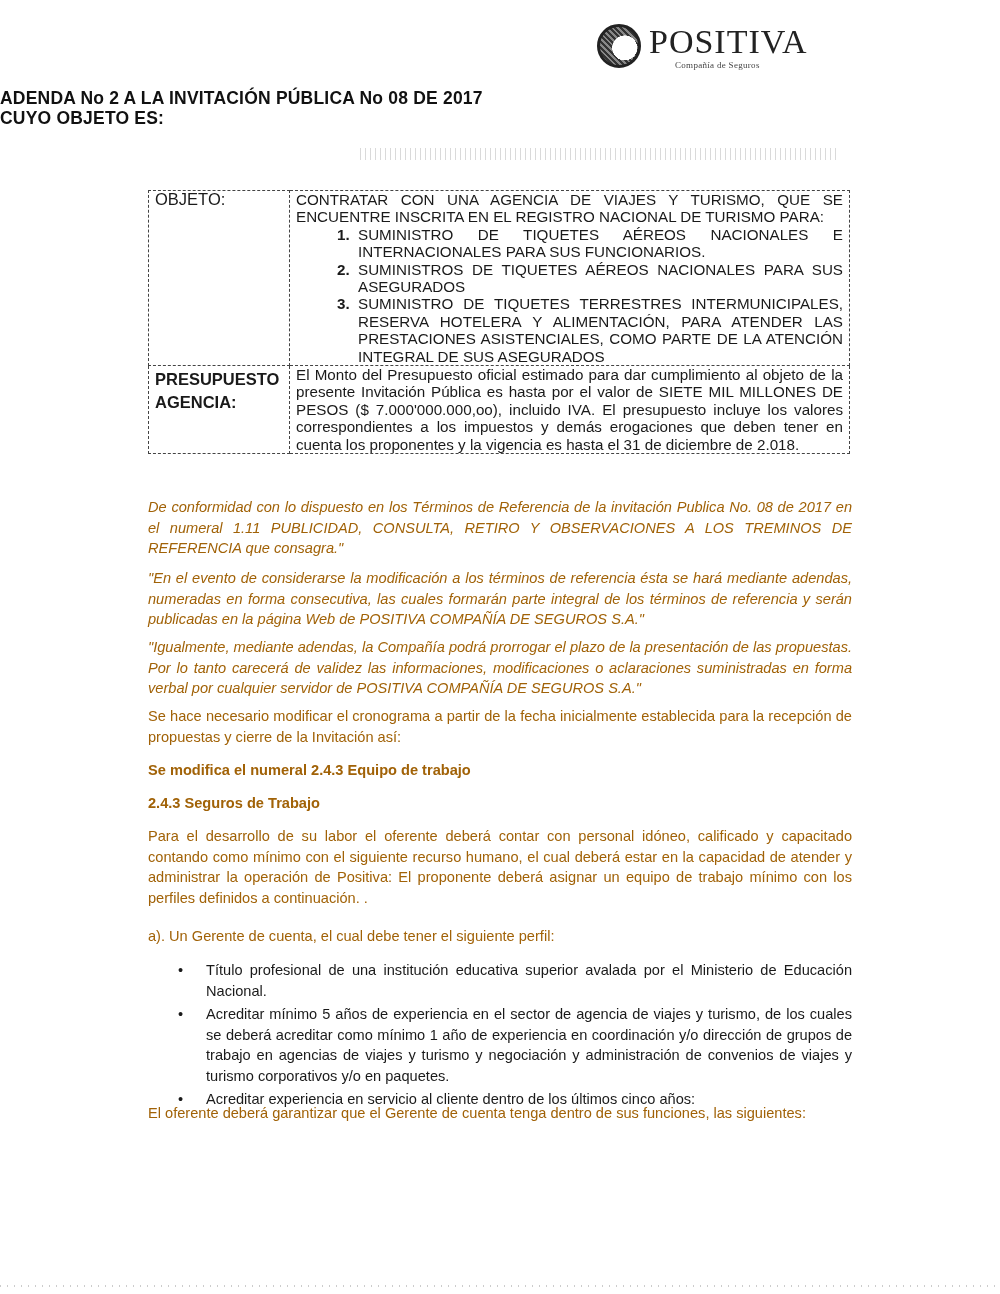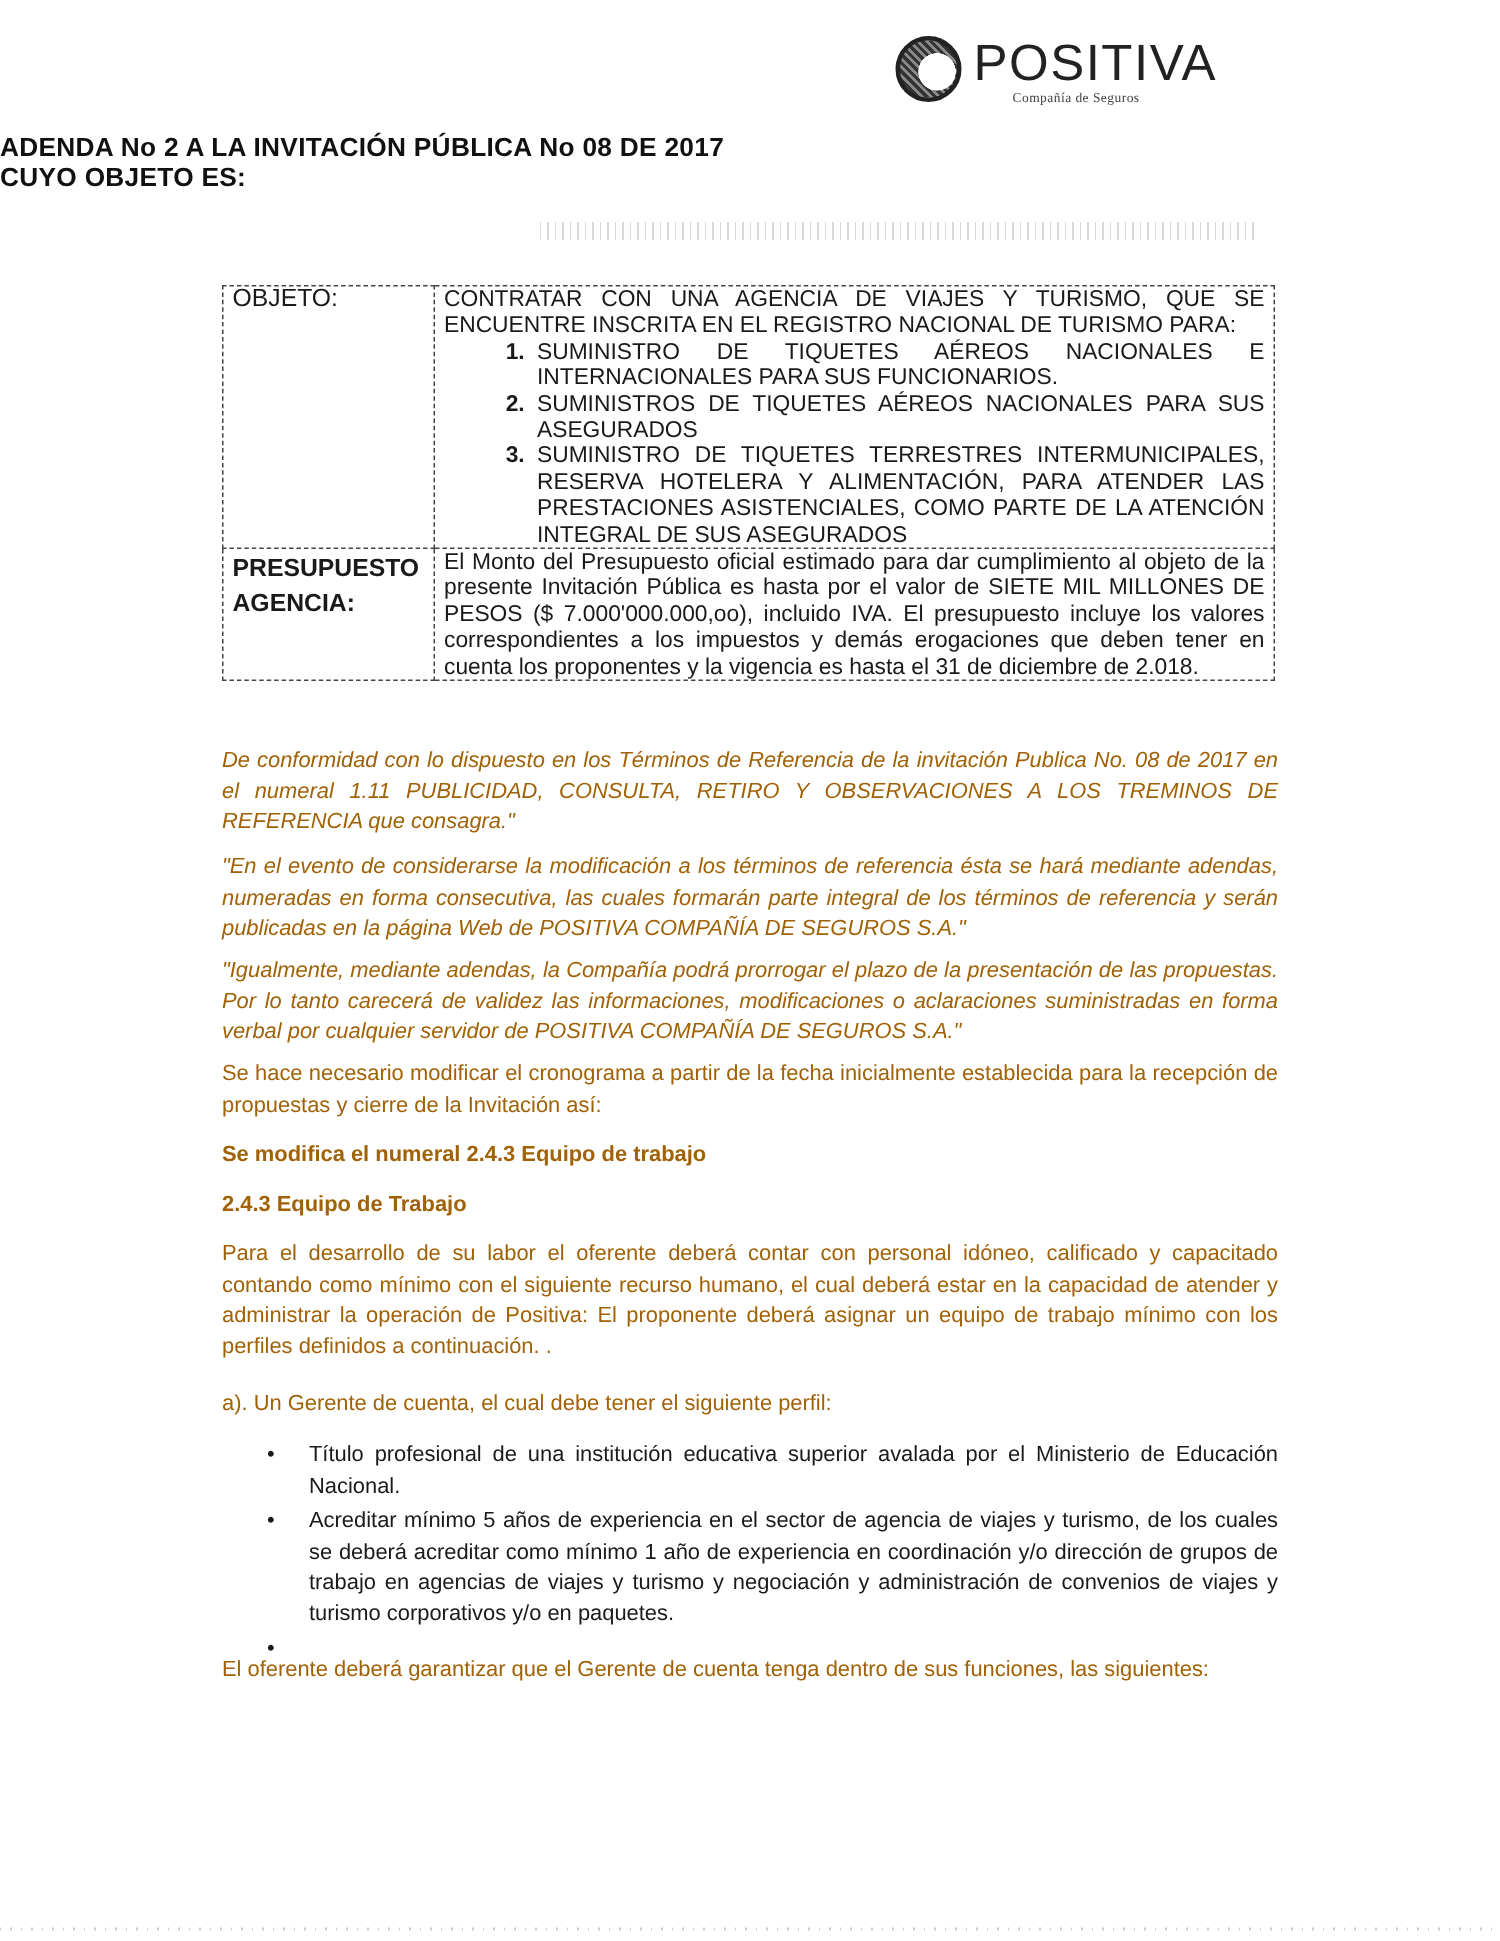--- a/index.html
+++ b/index.html
@@ -8,21 +8,21 @@
     font-family: "Liberation Sans", sans-serif; color: #1a1a1a;
   }
   .logo { position: absolute; left: 597px; top: 22px; width: 220px; height: 52px; }
   .logo-emblem {
     position: absolute; left: 0; top: 2px; width: 44px; height: 44px; border-radius: 50%;
     border: 3px solid #222; box-sizing: border-box;
     background: radial-gradient(circle at 65% 55%, #fff 0 38%, transparent 39%),
                 repeating-linear-gradient(45deg, #333 0 2px, #888 2px 4px);
   }
   .logo-word {
-    position: absolute; left: 52px; top: 2px; font-family: Liberation Sans, sans-serif;
+    position: absolute; left: 52px; top: 2px; font-family: Liberation Serif, serif;
     font-size: 34px; letter-spacing: 1px; color: #222; line-height: 36px;
   }
   .logo-sub {
     position: absolute; left: 78px; top: 38px; font-family: "Liberation Serif", serif;
     font-size: 9px; color: #444; letter-spacing: 0.3px; white-space: nowrap;
   }
   .title {
     position: absolute; left: 0; width: 1000px; text-align: left;
     font-weight: bold; font-size: 17.5px; color: #111; letter-spacing: 0.2px;
   }
@@ -103,25 +103,25 @@
     <td class="just">El Monto del Presupuesto oficial estimado para dar cumplimiento al objeto de la presente Invitación Pública es hasta por el valor de SIETE MIL MILLONES DE PESOS ($ 7.000'000.000,oo), incluido IVA. El presupuesto incluye los valores correspondientes a los impuestos y demás erogaciones que deben tener en cuenta los proponentes y la vigencia es hasta el 31 de diciembre de 2.018.</td>
   </tr>
 </tbody>
   </table>
 
 <div class="body-text italic p1">De conformidad con lo dispuesto en los Términos de Referencia de la invitación Publica No. 08 de 2017 en el numeral 1.11 PUBLICIDAD, CONSULTA, RETIRO Y OBSERVACIONES A LOS TREMINOS DE REFERENCIA que consagra."</div>
 <div class="body-text italic p2">"En el evento de considerarse la modificación a los términos de referencia ésta se hará mediante adendas, numeradas en forma consecutiva, las cuales formarán parte integral de los términos de referencia y serán publicadas en la página Web de POSITIVA COMPAÑÍA DE SEGUROS S.A."</div>
 <div class="body-text italic p3">"Igualmente, mediante adendas, la Compañía podrá prorrogar el plazo de la presentación de las propuestas. Por lo tanto carecerá de validez las informaciones, modificaciones o aclaraciones suministradas en forma verbal por cualquier servidor de POSITIVA COMPAÑÍA DE SEGUROS S.A."</div>
 <div class="body-text p4">Se hace necesario modificar el cronograma a partir de la fecha inicialmente establecida para la recepción de propuestas y cierre de la Invitación así:</div>
 <div class="body-text p5">Se modifica el numeral 2.4.3 Equipo de trabajo</div>
-<div class="body-text p6">2.4.3 Equipo de Trabajo</div>
+<div class="body-text p6">2.4.3 Seguros de Trabajo</div>
 <div class="body-text p7">Para el desarrollo de su labor el oferente deberá contar con personal idóneo, calificado y capacitado contando como mínimo con el siguiente recurso humano, el cual deberá estar en la capacidad de atender y administrar la operación de Positiva: El proponente deberá asignar un equipo de trabajo mínimo con los perfiles definidos a continuación. .</div>
 <div class="body-text p8">a). Un Gerente de cuenta, el cual debe tener el siguiente perfil:</div>
 
 <ul class="bul">
   <li><span class="dot">•</span><span>Título profesional de una institución educativa superior avalada por el Ministerio de Educación Nacional.</span></li>
   <li><span class="dot">•</span><span>Acreditar mínimo 5 años de experiencia en el sector de agencia de viajes y turismo, de los cuales se deberá acreditar como mínimo 1 año de experiencia en coordinación y/o dirección de grupos de trabajo en agencias de viajes y turismo y negociación y administración de convenios de viajes y turismo corporativos y/o en paquetes.</span></li>
-  <li><span class="dot">•</span></li>
+  <li><span class="dot">•</span><span>Acreditar experiencia en servicio al cliente dentro de los últimos cinco años:</span></li>
 </ul>
 
 <div class="body-text p9">El oferente deberá garantizar que el Gerente de cuenta tenga dentro de sus funciones, las siguientes:</div>
 
 <div class="footer-noise"></div>
 
 </body></html>

